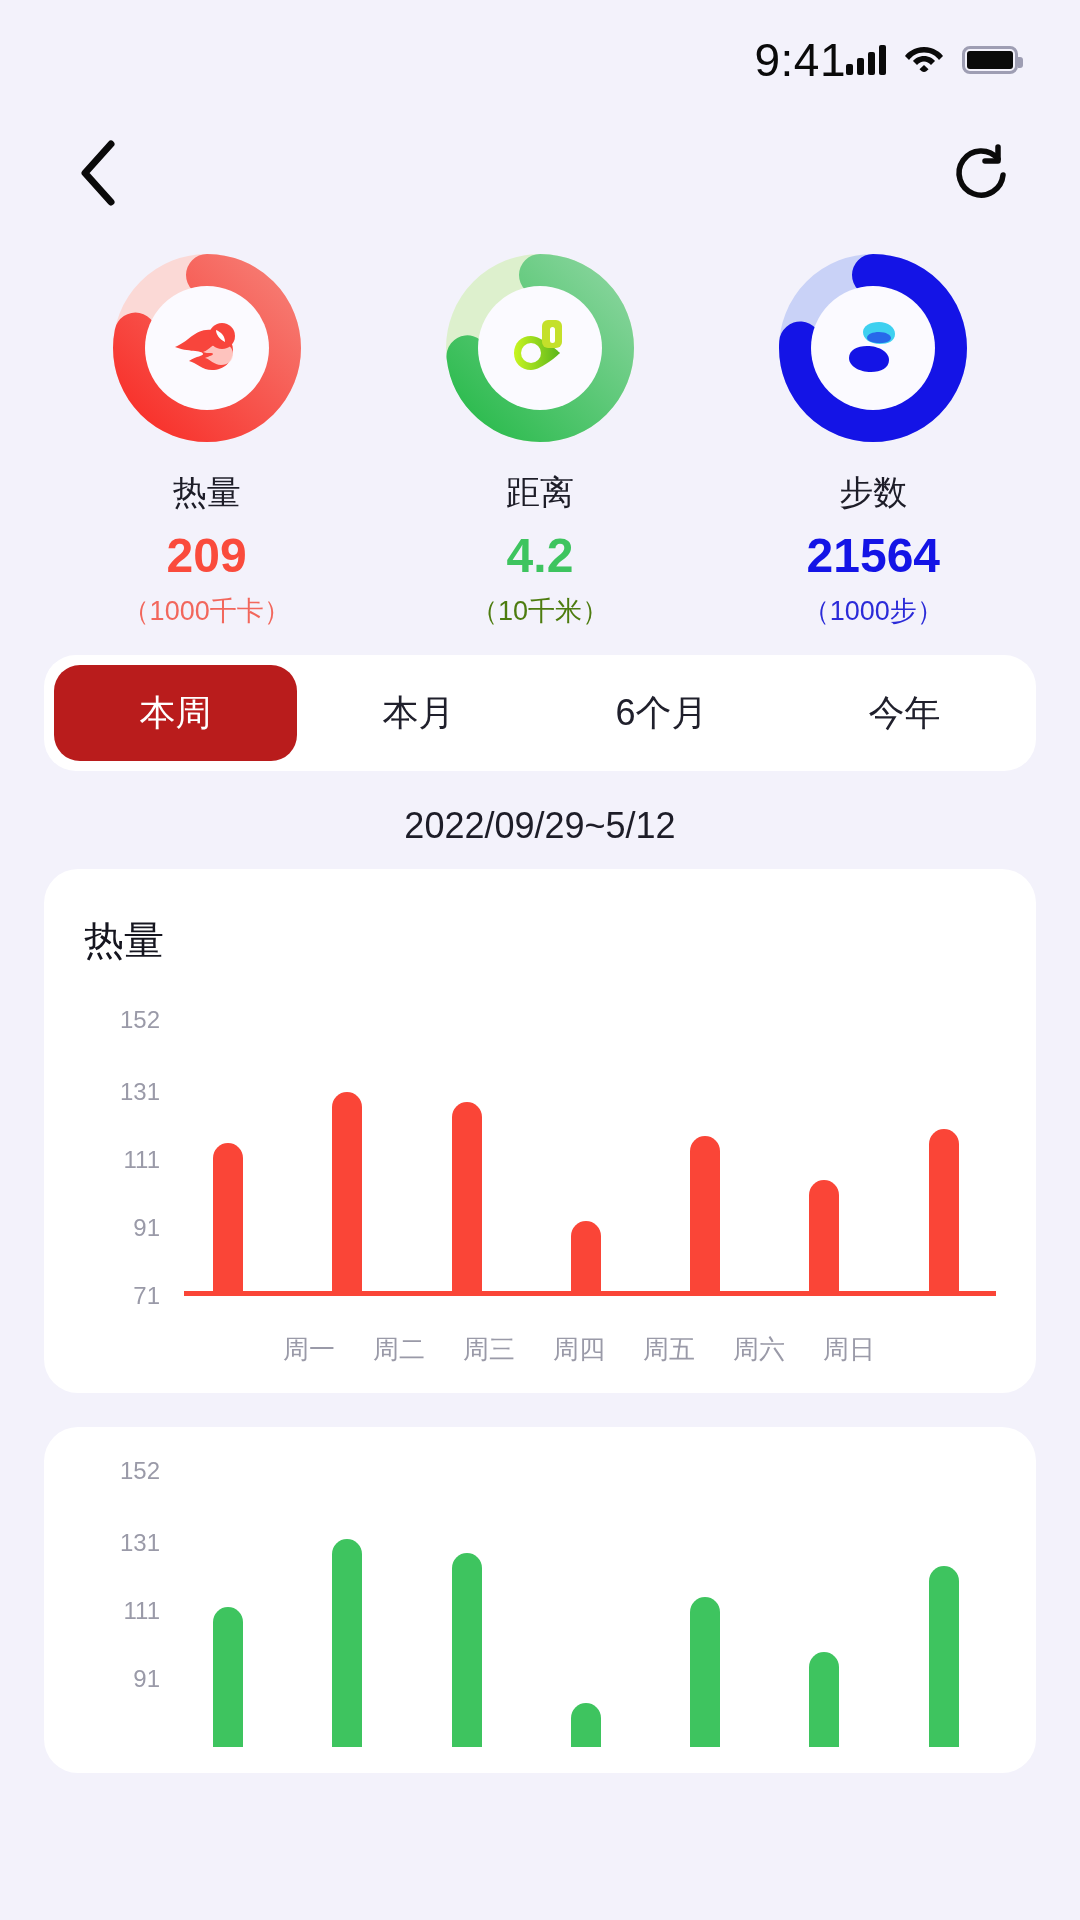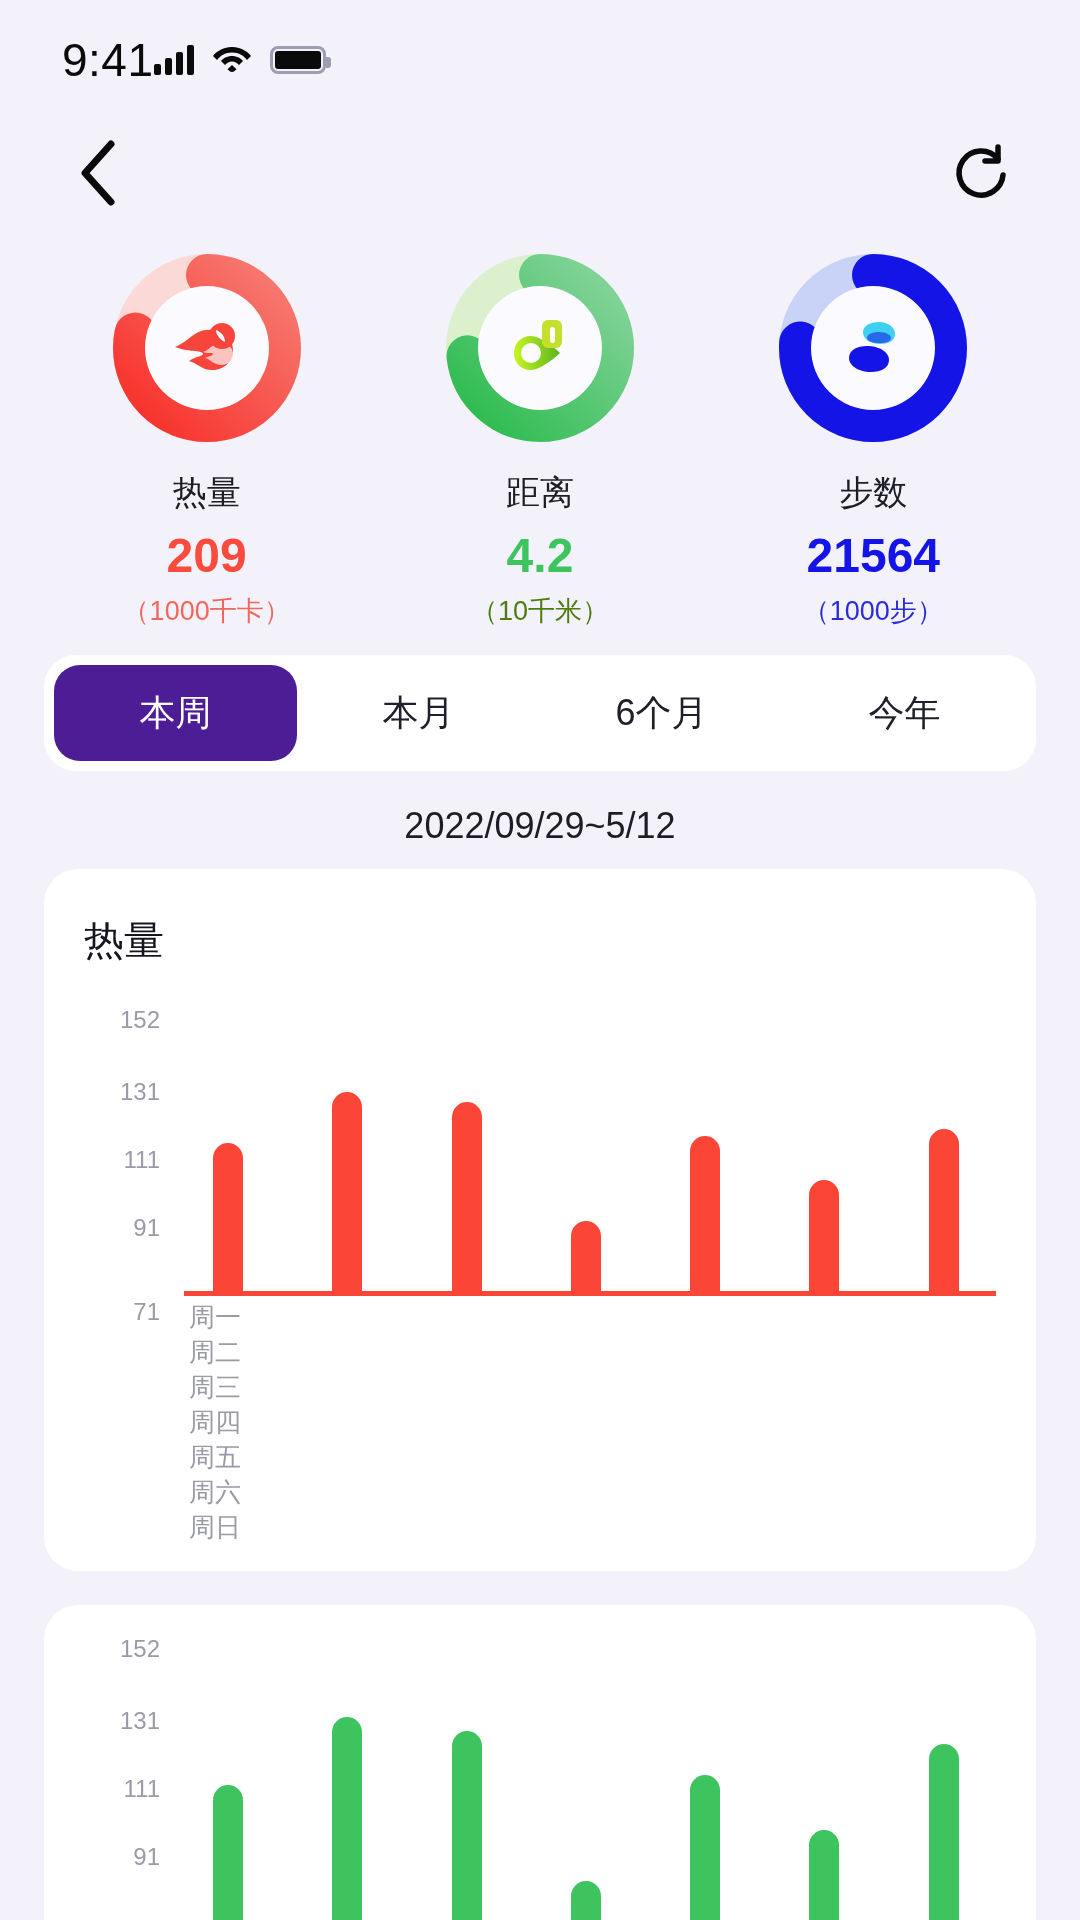--- a/index.html
+++ b/index.html
@@ -7,21 +7,21 @@
   body {
     font-family: "Liberation Sans", "DejaVu Sans", sans-serif;
     background:#f3f2fb;
     overflow:hidden;
     position:relative;
   }
 
   
   .statusbar {
     height:120px; display:flex; align-items:center;
-    justify-content:flex-start; padding:0 62px;
+    justify-content:flex-end; padding:0 62px;margin-left:37px;
   }
   .status-time { font-size:46px; font-weight:500; color:#0a0a0a; letter-spacing:0.5px; }
   .status-icons { display:flex; align-items:center; gap:18px; }
   .signal { display:flex; align-items:flex-end; gap:4px; height:30px; }
   .signal i { width:7px; background:#0a0a0a; border-radius:2px; display:block; }
   .signal i:nth-child(1){height:11px;}
   .signal i:nth-child(2){height:17px;}
   .signal i:nth-child(3){height:23px;}
   .signal i:nth-child(4){height:30px;}
   .battery {
@@ -57,21 +57,21 @@
   
   .tabwrap { padding:26px 44px 0; }
   .tabbar {
     background:#ffffff; border-radius:32px; height:116px;
     display:flex; align-items:center; padding:10px;
   }
   .tab {
     flex:1; height:96px; display:flex; align-items:center; justify-content:center;
     font-size:36px; color:#20202c; border-radius:26px;
   }
-  .tab.active { background:#4c1d95; color:#ffffff; }
+  .tab.active { background:#b91c1c; color:#ffffff; }
 
   .daterange { text-align:center; font-size:36px; color:#1d1d28; padding:34px 0 22px; }
 
   
   .card {
     background:#ffffff; border-radius:34px; margin:0 44px 34px;
     padding:44px 40px 26px;
   }
   .card-title { font-size:40px; color:#15151f; margin-bottom:52px; }
 
@@ -87,21 +87,21 @@
     position:absolute; left:86px; right:8px; top:0; bottom:0;
     display:flex; align-items:flex-end; justify-content:space-between;
   }
   .bar-slot { width:11%; display:flex; justify-content:center; align-items:flex-end; height:100%; }
   .bar { width:30px; border-radius:15px 15px 0 0; }
   .baseline {
     position:absolute; left:86px; right:0; bottom:0; height:5px;
   }
   .xlabels {
     display:flex; justify-content:center;
-    margin-left:86px; margin-right:8px; padding-top:4px;flex-direction:column;
+    margin-left:86px; margin-right:8px; padding-top:36px;
   }
   .xlabel { width:11%; text-align:center; font-size:26px; color:#9a9aa8; }
 </style>
 </head>
 <body>
 
 <div class="statusbar">
   <div class="status-time">9:41</div>
   <div class="status-icons">
     <span class="signal">
@@ -239,21 +239,21 @@
 <div class="daterange">2022/09/29~5/12</div>
 
 <div class="card">
   <div class="card-title">热量</div>
   <div class="plot">
     <div class="ylabels" id="ycal">
         <div class="ytick" style="top: 0px;">152</div>
         <div class="ytick" style="top: 71.5556px;">131</div>
         <div class="ytick" style="top: 139.704px;">111</div>
         <div class="ytick" style="top: 207.852px;">91</div>
-        <div class="ytick" style="top: 292px;">71</div>
+        <div class="ytick" style="top: 276px;">71</div>
       </div>
     <div class="bars" id="barcal">
         <div class="bar-slot">
           <div class="bar" style="height: 153.333px; background: rgb(250, 69, 55);"></div>
         </div>
         <div class="bar-slot">
           <div class="bar" style="height: 204.444px; background: rgb(250, 69, 55);"></div>
         </div>
         <div class="bar-slot">
           <div class="bar" style="height: 194.222px; background: rgb(250, 69, 55);"></div>

